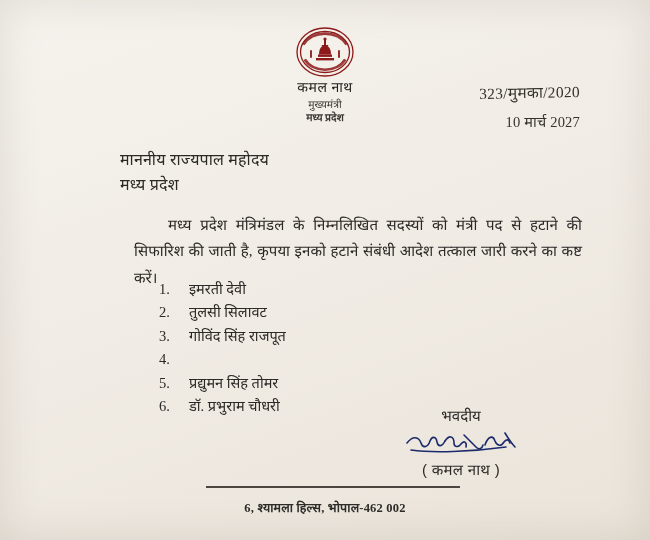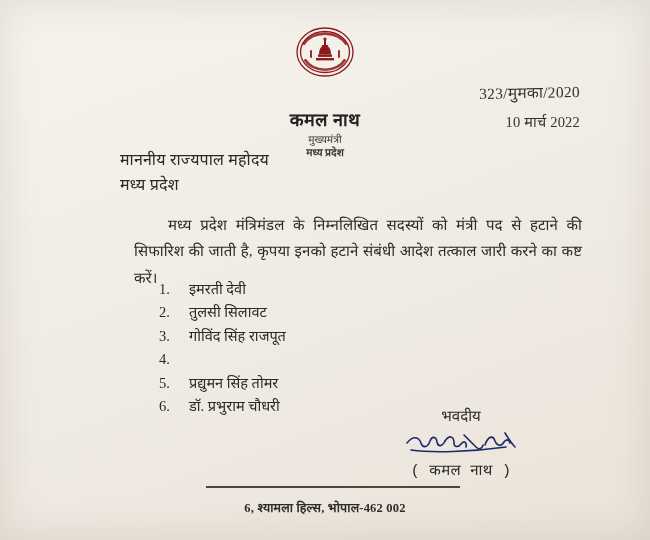--- a/index.html
+++ b/index.html
@@ -64,26 +64,25 @@
   .name-block {
     position: absolute;
     left: 236px;
     top: 0;
     text-align: center;
     width: 130px;
     color: #2c2a28;
   }
   .cm-name {
     font-family: "Liberation Serif", serif;
-    font-weight: bold;
-    font-size: 18px;
+    font-weight: normal;
+    font-size: 14px;
     letter-spacing: 0.5px;
     color: #23211f;
     line-height: 1.15;
-    margin-top: 30px;
   }
   .cm-title1 {
     font-family: "Liberation Serif", serif;
     font-size: 10.5px;
     font-weight: normal;
     color: #3a3734;
     line-height: 1.25;
     margin-top: 2px;
   }
   .cm-title2 {
@@ -188,21 +187,21 @@
     margin-top: 2px;
     position: relative;
   }
   .signature {
     position: absolute;
     left: 50%;
     top: 0;
     transform: translateX(-50%);
   }
   .closing .signer {
-    font-family: Liberation Mono, monospace;
+    font-family: Liberation Sans, sans-serif;
     font-size: 15px;
     color: #2b2926;
     margin-top: 2px;
     letter-spacing: 0.3px;
     text-align: center;
   }
 
   
   .footer-rule {
     position: absolute;
@@ -261,21 +260,21 @@
     </div>
 
     <div class="header">
       <div class="name-block">
         <div class="cm-name">कमल नाथ</div>
         <div class="cm-title1">मुख्यमंत्री</div>
         <div class="cm-title2">मध्य प्रदेश</div>
       </div>
       <div class="ref-block">
         <div class="ref-no">323/मुमका/2020</div>
-        <div class="ref-date">10 मार्च 2022</div>
+        <div class="ref-date">10 मार्च 2027</div>
       </div>
     </div>
 
     <div class="addressee">
       <div>माननीय राज्यपाल महोदय</div>
       <div>मध्य प्रदेश</div>
     </div>
 
     <div class="body-text">
       <span class="indent"></span><span>मध्य प्रदेश मंत्रिमंडल के निम्नलिखित सदस्यों को मंत्री पद से हटाने की सिफारिश की जाती है, कृपया इनको हटाने संबंधी आदेश तत्काल जारी करने का कष्ट करें।</span>

